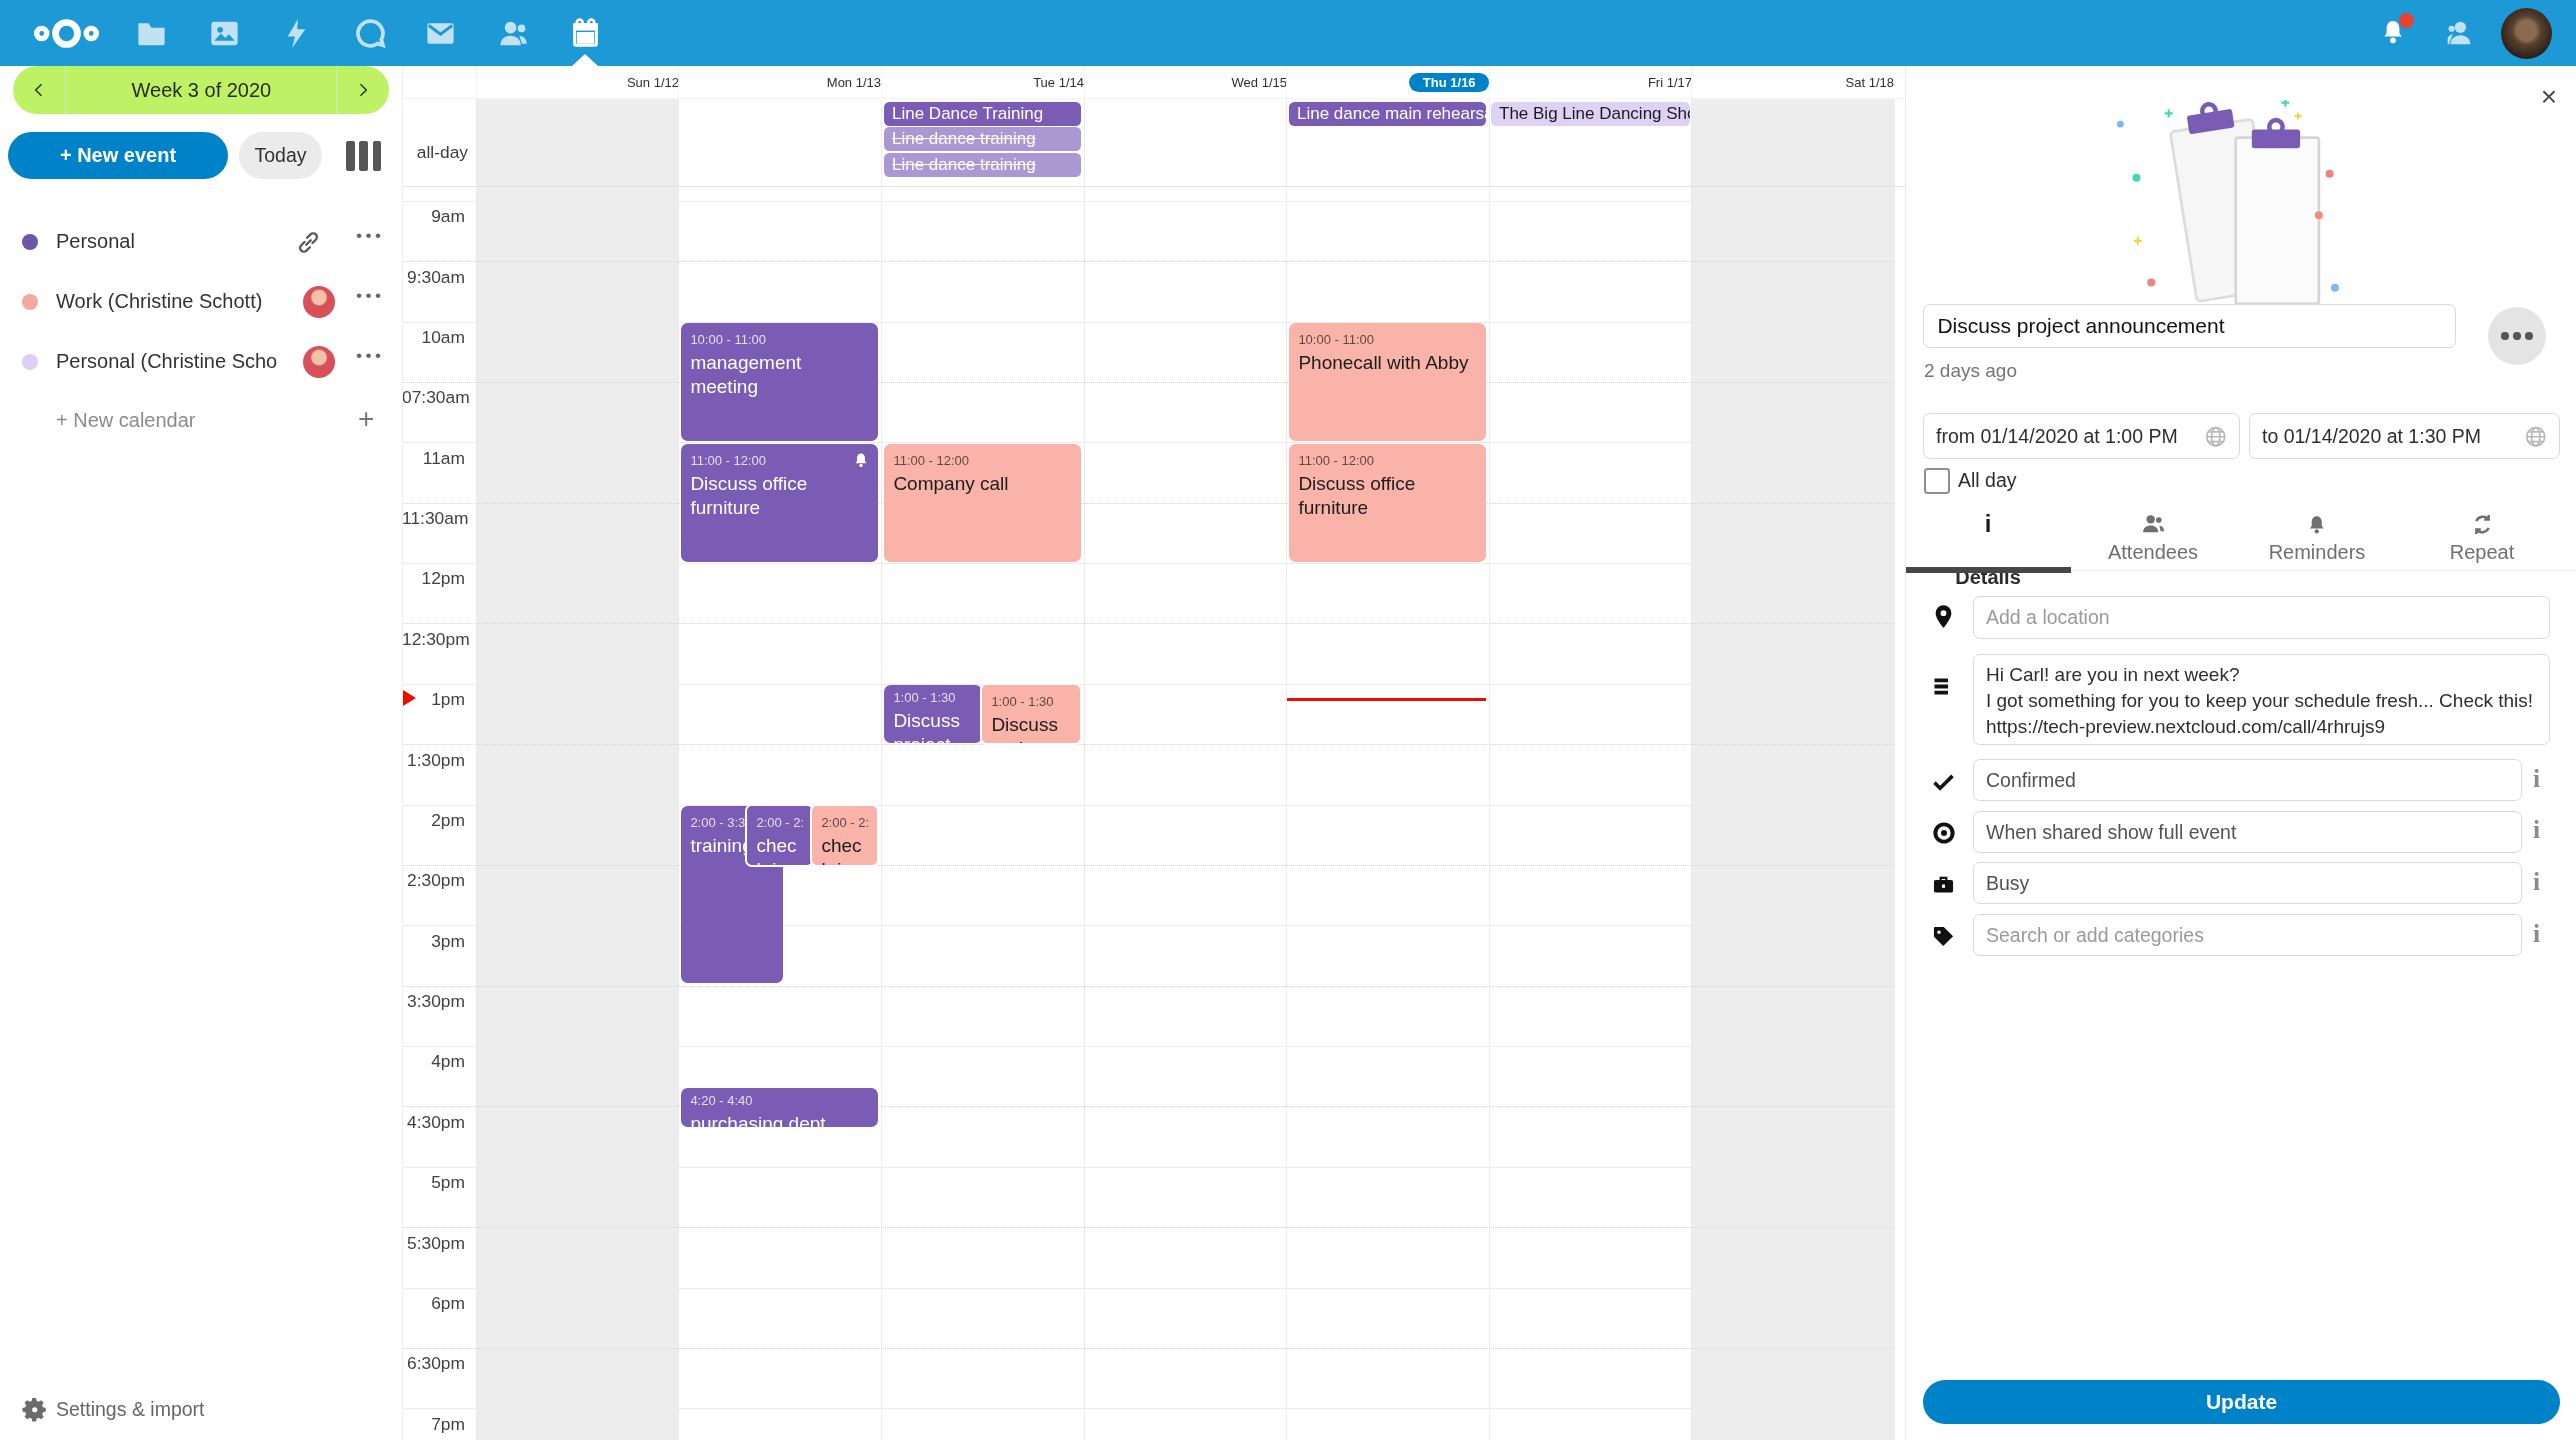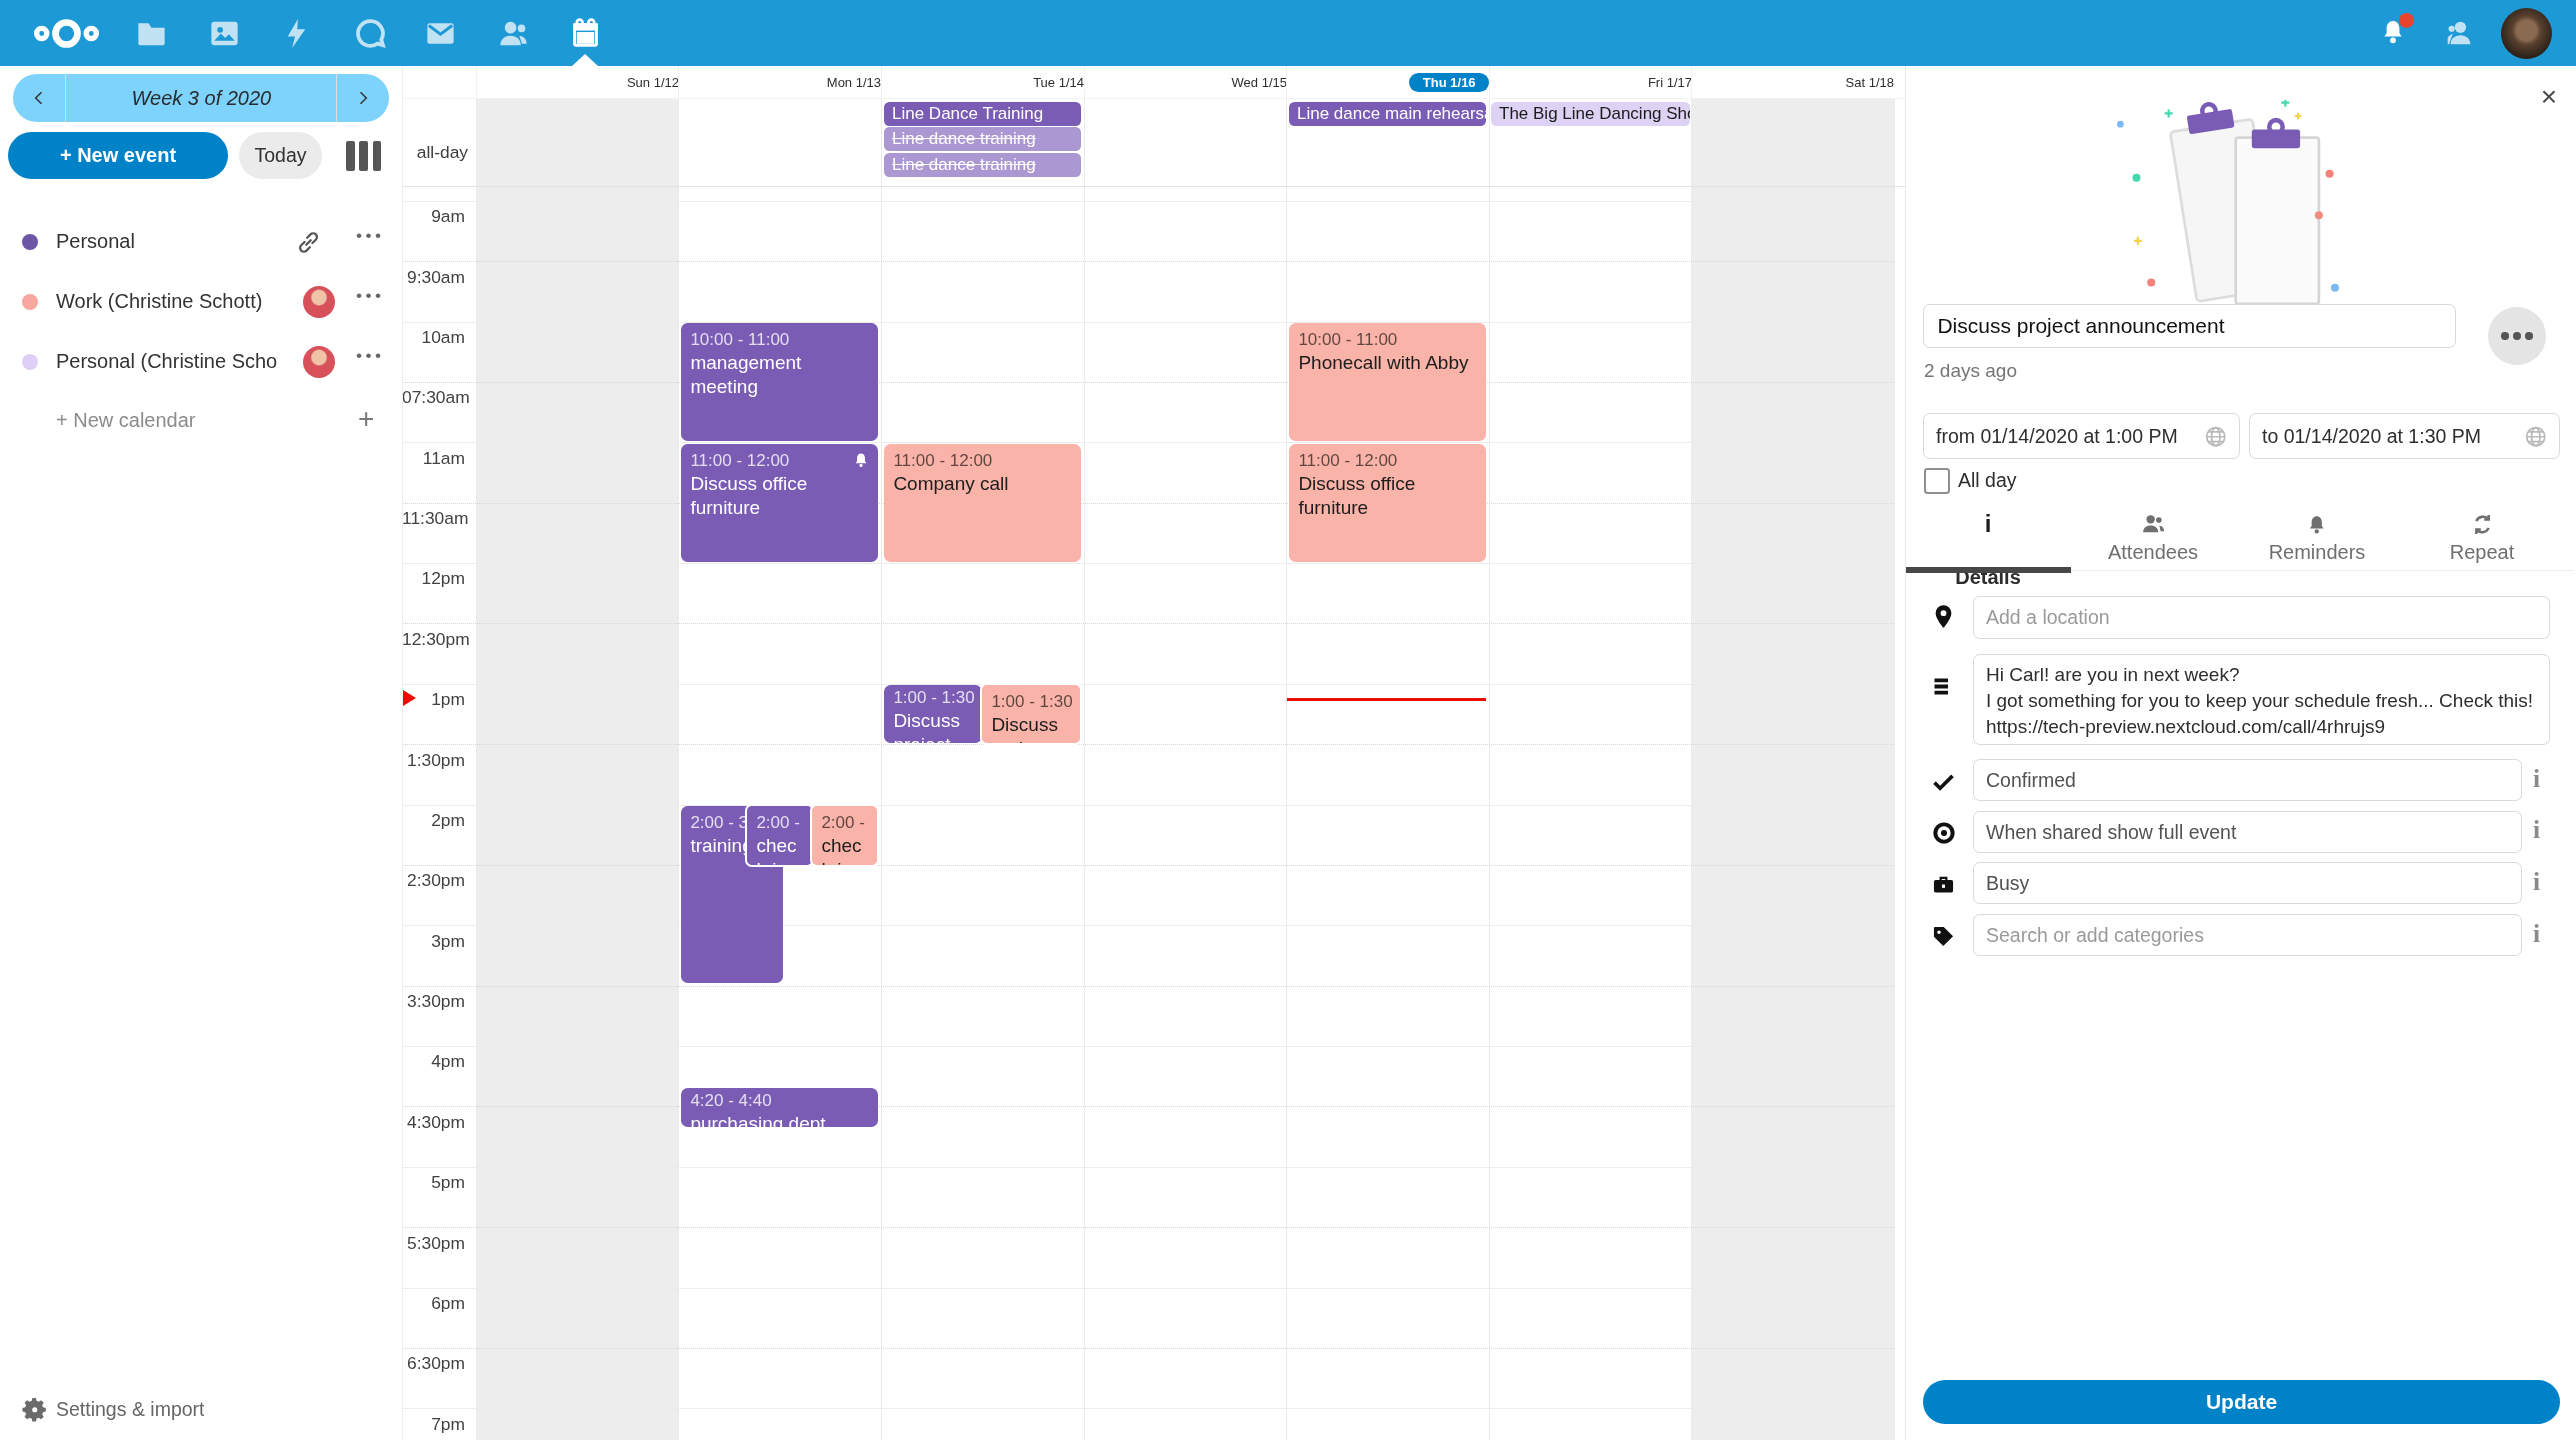--- a/index.html
+++ b/index.html
@@ -8,21 +8,21 @@
   
   .navbar{position:absolute;left:0;top:0;width:2576px;height:66px;background:#1d99d6;z-index:50;}
   .nav-app{position:absolute;top:0;height:66px;width:66px;display:flex;align-items:center;justify-content:center;opacity:.72;cursor:pointer;}
   .nav-app.active{opacity:1;}
   .nav-app svg{display:block;}
   .active-caret{position:absolute;top:54px;width:0;height:0;border-left:13.4px solid transparent;border-right:13.4px solid transparent;border-bottom:12px solid #fff;}
   .nav-badge{position:absolute;width:14.8px;height:14.8px;border-radius:50%;background:#e9422d;}
   .avatar{border-radius:50%;}
   
   .sidebar{position:absolute;left:0;top:66px;width:402px;height:1375px;background:#fff;border-right:1.3px solid #efefef;z-index:20;}
-  .week-pill{position:absolute;left:13.4px;top:8px;width:376px;height:48px;background:#7dd3fc;border-radius:24px;display:flex;align-items:center;font-style:italic;}
+  .week-pill{position:absolute;left:13.4px;top:0;width:376px;height:48px;background:#bef264;border-radius:24px;display:flex;align-items:center;}
   .week-pill .wseg{height:100%;display:flex;align-items:center;justify-content:center;cursor:pointer;}
   .week-pill .wprev{width:52px;border-right:1.3px solid #dcdcdc;border-radius:24px 0 0 24px;}
   .week-pill .wnext{width:52px;border-left:1.3px solid #dcdcdc;border-radius:0 24px 24px 0;}
   .week-pill .wlabel{flex:1;font-size:20px;color:#2b2b2b;text-align:center;cursor:pointer;}
   .btn-newevent{position:absolute;left:8px;top:66px;width:220px;height:47px;border-radius:23.5px;background:#0082c9;color:#fff;font-size:20px;font-weight:bold;display:flex;align-items:center;justify-content:center;cursor:pointer;}
   .btn-today{position:absolute;left:239px;top:66px;width:83px;height:47px;border-radius:23.5px;background:#ebebeb;color:#333;font-size:19.5px;display:flex;align-items:center;justify-content:center;cursor:pointer;}
   .view-toggle{position:absolute;left:346px;top:75px;width:39px;height:29.5px;display:flex;gap:4.7px;cursor:pointer;}
   .view-toggle i{width:8.7px;height:29.5px;background:#565656;border-radius:2px;}
   .cal-row{position:absolute;left:0;width:402px;height:44px;cursor:pointer;}
   .cal-dot{position:absolute;left:21.5px;top:14px;width:16px;height:16px;border-radius:50%;}
@@ -46,21 +46,21 @@
   .tlabel{position:absolute;left:0;width:63px;text-align:right;font-size:17.4px;color:#424242;}
   .now-line{position:absolute;height:2.7px;background:#ee0b00;z-index:6;}
   .now-arrow{position:absolute;left:1.3px;width:0;height:0;border-top:8.7px solid transparent;border-bottom:8.7px solid transparent;border-left:13.4px solid #ee0b00;z-index:6;}
   
   .event{position:absolute;border-radius:6.7px;box-sizing:border-box;padding:5.4px 8px 0 9.4px;overflow:hidden;z-index:4;cursor:pointer;}
   .ev-purple{background:#7a5cb5;color:#fff;}
   .ev-purple .ev-time{color:rgba(255,255,255,.8);}
   .ev-salmon{background:#f9b3a9;color:#1d1d1d;}
   .ev-salmon .ev-time{color:rgba(0,0,0,.62);}
   .ev-bordered{border:2px solid #fff;}
-  .ev-time{display:block;font-size:17px;line-height:23px;white-space:nowrap;overflow:hidden;}
+  .ev-time{display:block;font-size:13px;line-height:23px;white-space:nowrap;overflow:hidden;}
   .ev-title{display:block;font-size:19px;line-height:24px;word-break:break-word;}
   .ad-event{position:absolute;height:24px;border-radius:5.4px;font-size:17px;line-height:24px;padding:0 8px;box-sizing:border-box;white-space:nowrap;overflow:hidden;z-index:4;cursor:pointer;}
   .ad-purple{background:#7a5cb5;color:#fff;}
   .ad-declined{background:#ab97d1;color:#fff;text-decoration:line-through;}
   .ad-lavender{background:#ddd2f4;color:#1b1b1b;}
   .ev-bell{position:absolute;right:6.7px;top:6.7px;}
   
   .panel{position:absolute;left:1905px;top:66px;width:671px;height:1375px;background:#fff;border-left:1.3px solid #e8e8e8;box-sizing:border-box;z-index:30;}
   .close-x{position:absolute;left:627px;top:14.8px;width:32px;height:32px;font-size:28px;color:#4a4a4a;display:flex;align-items:center;justify-content:center;cursor:pointer;}
   .title-input{position:absolute;left:17px;top:238px;width:533px;height:44px;border:1.3px solid #d8d8d8;border-radius:6.7px;font-size:21px;color:#111;padding:0 13.4px;box-sizing:border-box;font-family:"Liberation Sans",sans-serif;}

